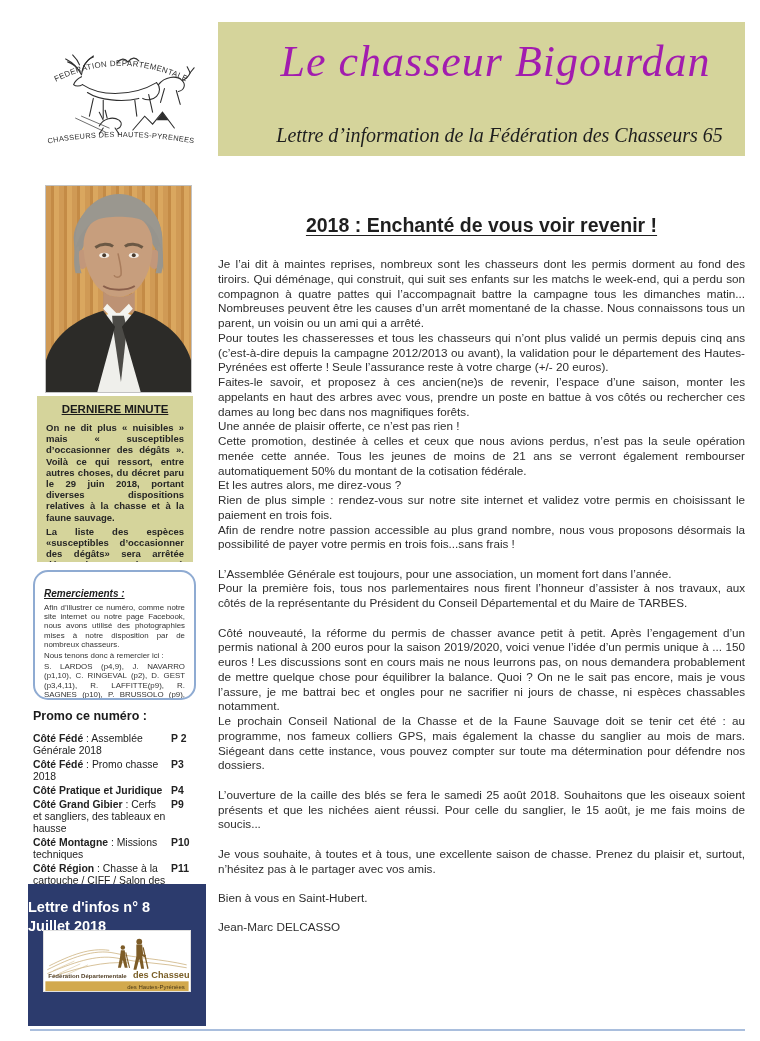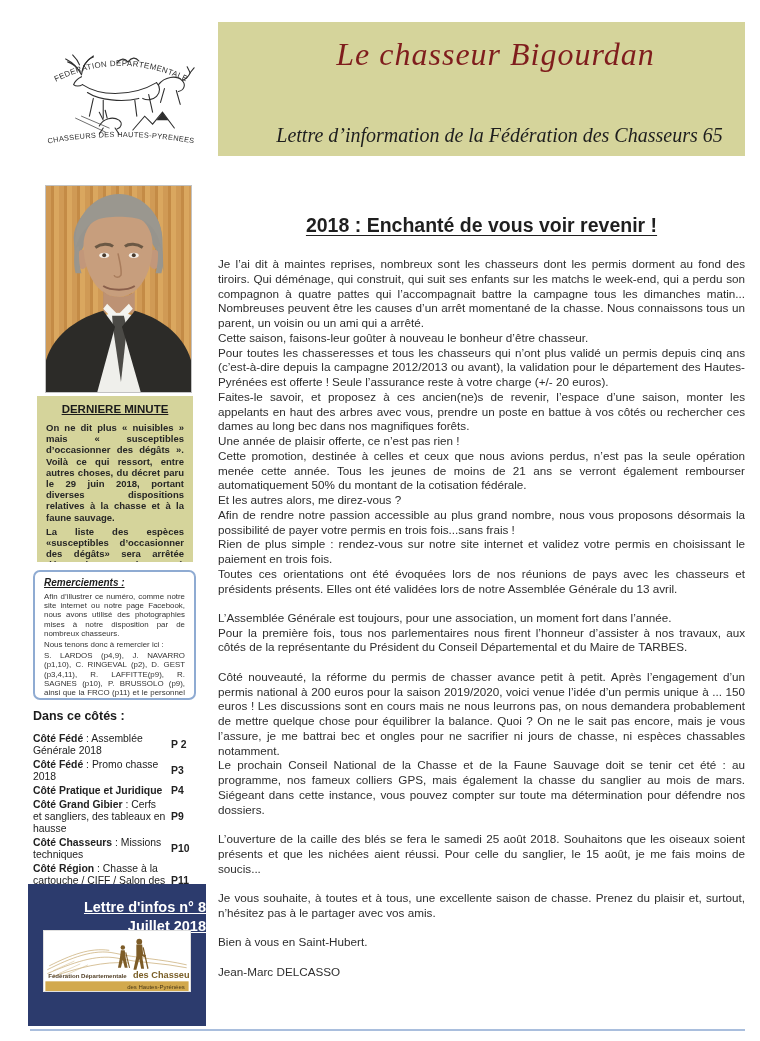--- a/index.html
+++ b/index.html
@@ -7,21 +7,21 @@
         font-family:"Liberation Sans",sans-serif;overflow:hidden;color:#2e2e2e;}
 
   
   .logo-fdc{position:absolute;left:42px;top:28px;width:158px;height:126px;}
   .logo-fdc svg{width:100%;height:100%;}
   .masthead{position:absolute;left:218px;top:22px;width:527px;height:134px;
             background:var(--band-bg,#d5d49b);}
   .masthead-title{position:absolute;top:14px;left:0;right:0;text-align:center;
             transform:translateX(14px);
             font-family:"Liberation Serif",serif;font-style:italic;font-weight:500;
-            font-size:32px;color:#7f1d1d;letter-spacing:1px;white-space:nowrap;}
+            font-size:44px;color:#a21caf;letter-spacing:1px;white-space:nowrap;}
   .masthead-sub{position:absolute;bottom:9px;left:12px;right:0;text-align:center;
             transform:translateX(12px);
             font-family:"Liberation Serif",serif;font-style:italic;
             font-size:20px;color:#1e1e1e;white-space:nowrap;}
 
   
   .photo{position:absolute;left:45px;top:185px;width:147px;height:208px;
          box-sizing:border-box;border:1px solid #c2c2c2;
          background:repeating-linear-gradient(90deg,#d09a55 0px,#d09a55 5px,#c48b46 5px,#c48b46 8px,#daa75f 8px,#daa75f 13px);}
   .photo svg{position:absolute;inset:0;width:100%;height:100%;}
@@ -29,40 +29,40 @@
   .dm-box{position:absolute;left:37px;top:396px;width:156px;height:166px;
           background:var(--band-bg,#d5d49b);box-sizing:border-box;
           padding:7px 9px 14px;overflow:hidden;}
   .dm-title{text-align:center;font-weight:bold;font-size:11.5px;
             text-decoration:underline;margin-bottom:7px;color:#1b1b1b;}
   .dm-body p{margin:0 0 3px;font-size:9.5px;font-weight:bold;line-height:11.2px;
              text-align:justify;color:#262626;}
 
   .rem-box{position:absolute;left:33px;top:570px;width:163px;height:130px;
            box-sizing:border-box;background:#fff;
-           border:2px solid var(--border-blue,#8fabd2);border-radius:7px;
-           padding:5px 9px;overflow:hidden;}
+           border:2px solid var(--border-blue,#8fabd2);border-radius:15px;
+           padding:16px 9px;overflow:hidden;}
   .rem-title{font-style:italic;font-weight:bold;font-size:10px;
              text-decoration:underline;margin-bottom:4px;color:#1d1d1d;}
   .rem-body p{margin:0 0 2px;font-size:7.9px;line-height:9.2px;
               text-align:justify;color:#333;}
 
   .toc-heading{position:absolute;left:33px;top:709px;font-size:12.5px;
                font-weight:bold;color:#1b1b1b;}
   .toc-list{position:absolute;left:33px;top:733px;width:163px;}
-  .toc-row{display:flex;margin-bottom:1.5px;align-items:center;}
+  .toc-row{display:flex;margin-bottom:1.5px;}
   .toc-name{flex:1;font-size:10.4px;line-height:12.2px;color:#222;padding-right:5px;}
   .toc-bold{font-weight:bold;}
   .toc-page{width:25px;font-size:10.4px;line-height:12.2px;font-weight:bold;color:#222;}
 
   .issue-box{position:absolute;left:28px;top:884px;width:178px;height:142px;
              background:var(--navy,#2c3b6d);}
   .issue-n{margin-top:14px;}
   .issue-line{color:#ffffff;font-weight:bold;font-size:14.5px;line-height:19px;
-              text-align:right;text-decoration:underline;}
+              text-align:left;}
   .fdc-panel{position:absolute;left:15px;top:46px;width:148px;height:62px;
              background:#ffffff;border:1px solid #e0e0e0;box-sizing:border-box;}
   .fdc-panel svg{width:100%;height:100%;display:block;}
 
   
   .article{position:absolute;left:218px;top:198px;width:527px;}
   .article-title{margin:16px 0 20px;text-align:center;font-size:19.5px;font-weight:bold;
                  text-decoration:underline;text-underline-offset:3px;color:#1f1f1f;}
   .article-body p{margin:0;font-size:11.7px;line-height:14.75px;text-align:justify;
                   color:#2e2e2e;}
@@ -177,40 +177,40 @@
 
   <div class="rem-box">
     <div class="rem-title">Remerciements :</div>
     <div class="rem-body">
         <p>Afin d’illustrer ce numéro, comme notre site internet ou notre page Facebook, nous avons utilisé des photographies mises à notre disposition par de nombreux chasseurs.</p>
         <p>Nous tenons donc à remercier ici :</p>
         <p>S. LARDOS (p4,9), J. NAVARRO (p1,10), C. RINGEVAL (p2), D. GEST (p3,4,11), R. LAFFITTE(p9), R. SAGNES (p10), P. BRUSSOLO (p9), ainsi que la FRCO (p11) et le personnel de la Fédération (p2,3,9,10,11).</p>
       </div>
   </div>
 
-  <div class="toc-heading">Dans ce côtés :</div>
+  <div class="toc-heading">Promo ce numéro :</div>
   <div class="toc-list">
       <div class="toc-row">
         <div class="toc-name"><span class="toc-bold">Côté Fédé</span> : Assemblée Générale 2018</div>
         <div class="toc-page">P 2</div>
       </div>
       <div class="toc-row">
         <div class="toc-name"><span class="toc-bold">Côté Fédé</span> : Promo chasse 2018</div>
         <div class="toc-page">P3</div>
       </div>
       <div class="toc-row">
         <div class="toc-name"><span class="toc-bold">Côté Pratique et Juridique</span></div>
         <div class="toc-page">P4</div>
       </div>
       <div class="toc-row">
         <div class="toc-name"><span class="toc-bold">Côté Grand Gibier</span> : Cerfs et sangliers, des tableaux en hausse</div>
         <div class="toc-page">P9</div>
       </div>
       <div class="toc-row">
-        <div class="toc-name"><span class="toc-bold">Côté Chasseurs</span> : Missions techniques</div>
+        <div class="toc-name"><span class="toc-bold">Côté Montagne</span> : Missions techniques</div>
         <div class="toc-page">P10</div>
       </div>
       <div class="toc-row">
         <div class="toc-name"><span class="toc-bold">Côté Région</span> : Chasse à la cartouche / CIFF / Salon des chasseurs</div>
         <div class="toc-page">P11</div>
       </div>
     </div>
 
   <div class="issue-box">
     <div class="issue-line issue-n">Lettre d'infos n° 8</div>
@@ -242,29 +242,27 @@
         <text x="144" y="59.6" text-anchor="end" font-size="6.2" fill="#463616">des Hautes-Pyrénées</text>
       </svg>
     </div>
   </div>
 
   <div class="article">
     <h1 class="article-title">2018 : Enchanté de vous voir revenir !</h1>
     <div class="article-body">
         <div class="block">
           <p>Je l’ai dit à maintes reprises, nombreux sont les chasseurs dont les permis dorment au fond des tiroirs. Qui déménage, qui construit, qui suit ses enfants sur les matchs le week-end, qui a perdu son compagnon à quatre pattes qui l’accompagnait battre la campagne tous les dimanches matin... Nombreuses peuvent être les causes d’un arrêt momentané de la chasse. Nous connaissons tous un parent, un voisin ou un ami qui a arrêté.</p>
-          <p>Cette saison, faisons-leur goûter à nouveau le bonheur d’être chasseur.</p>
           <p>Pour toutes les chasseresses et tous les chasseurs qui n’ont plus validé un permis depuis cinq ans (c’est-à-dire depuis la campagne 2012/2013 ou avant), la validation pour le département des Hautes-Pyrénées est offerte ! Seule l’assurance reste à votre charge (+/- 20 euros).</p>
           <p>Faites-le savoir, et proposez à ces ancien(ne)s de revenir, l’espace d’une saison, monter les appelants en haut des arbres avec vous, prendre un poste en battue à vos côtés ou rechercher ces dames au long bec dans nos magnifiques forêts.</p>
           <p>Une année de plaisir offerte, ce n’est pas rien !</p>
           <p>Cette promotion, destinée à celles et ceux que nous avions perdus, n’est pas la seule opération menée cette année. Tous les jeunes de moins de 21 ans se verront également rembourser automatiquement 50% du montant de la cotisation fédérale.</p>
           <p>Et les autres alors, me direz-vous ?</p>
+          <p>Rien de plus simple : rendez-vous sur notre site internet et validez votre permis en choisissant le paiement en trois fois.</p>
           <p>Afin de rendre notre passion accessible au plus grand nombre, nous vous proposons désormais la possibilité de payer votre permis en trois fois...sans frais !</p>
-          <p>Rien de plus simple : rendez-vous sur notre site internet et validez votre permis en choisissant le paiement en trois fois.</p>
-          <p>Toutes ces orientations ont été évoquées lors de nos réunions de pays avec les chasseurs et présidents présents. Elles ont été validées lors de notre Assemblée Générale du 13 avril.</p>
         </div>
         <div class="block">
           <p>L’Assemblée Générale est toujours, pour une association, un moment fort dans l’année.</p>
           <p>Pour la première fois, tous nos parlementaires nous firent l’honneur d’assister à nos travaux, aux côtés de la représentante du Président du Conseil Départemental et du Maire de TARBES.</p>
         </div>
         <div class="block">
           <p>Côté nouveauté, la réforme du permis de chasser avance petit à petit. Après l’engagement d’un permis national à 200 euros pour la saison 2019/2020, voici venue l’idée d’un permis unique à ... 150 euros ! Les discussions sont en cours mais ne nous leurrons pas, on nous demandera probablement de mettre quelque chose pour équilibrer la balance. Quoi ? On ne le sait pas encore, mais je vous l’assure, je me battrai bec et ongles pour ne sacrifier ni jours de chasse, ni espèces chassables notamment.</p>
           <p>Le prochain Conseil National de la Chasse et de la Faune Sauvage doit se tenir cet été : au programme, nos fameux colliers GPS, mais également la chasse du sanglier au mois de mars. Siégeant dans cette instance, vous pouvez compter sur toute ma détermination pour défendre nos dossiers.</p>
         </div>
         <div class="block">

